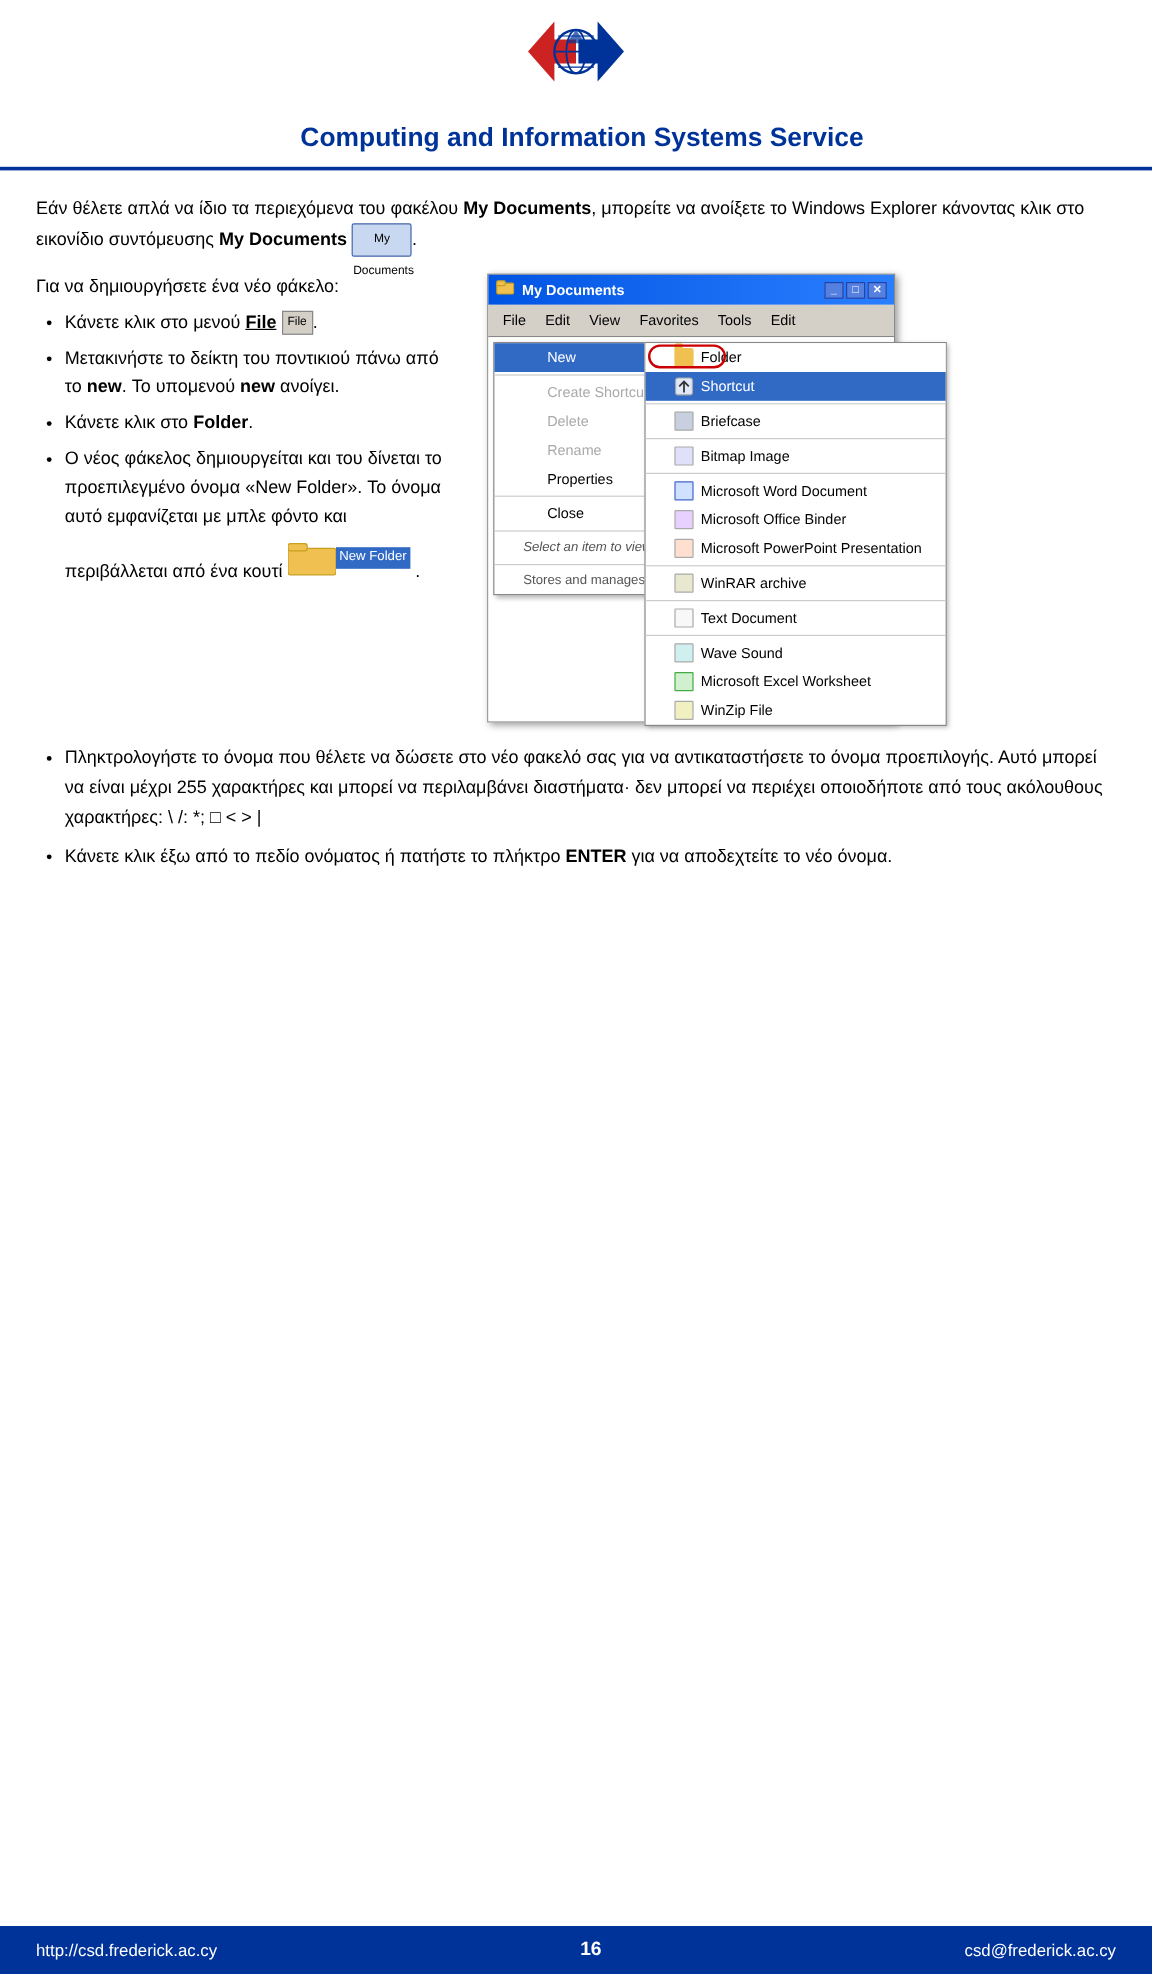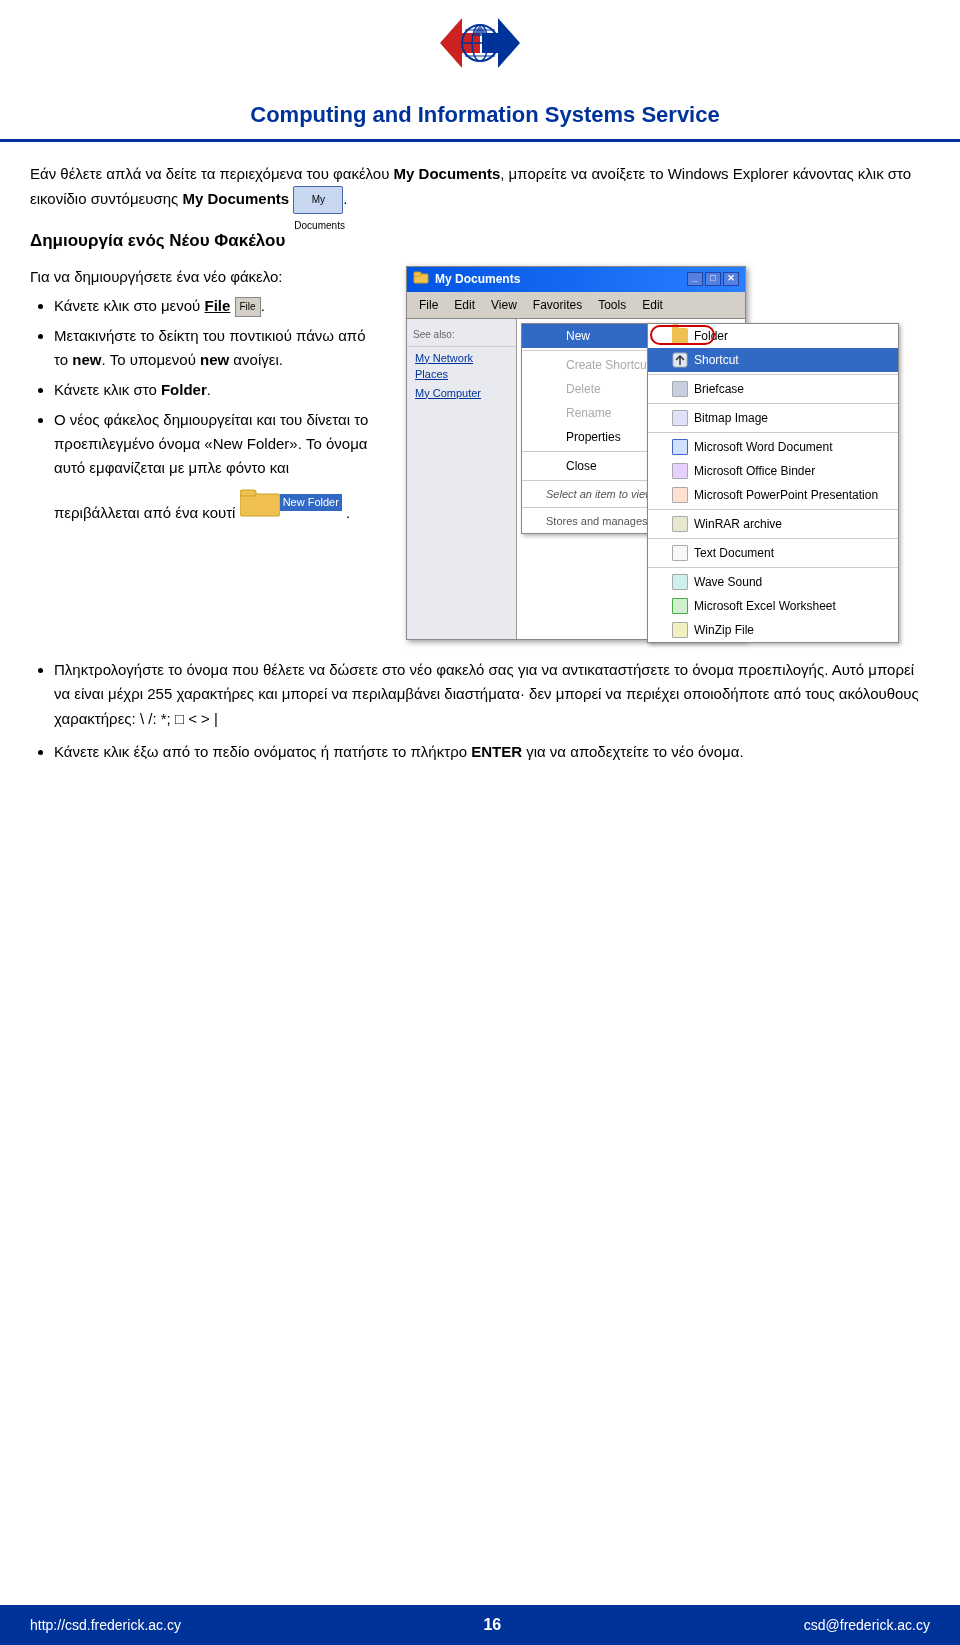--- a/index.html
+++ b/index.html
@@ -392,28 +392,27 @@
 
       <polygon points="40,17 48,28 32,28" fill="#003399" opacity="0.7"></polygon>
     </svg>
   </div>
   <div class="header-title">Computing and Information Systems Service</div>
 </div>
 
 <div class="content">
 
   <p class="intro-text">
-    <span>Εάν θέλετε απλά να δείτε τα περιεχόμενα του φακέλου </span><b>My Documents</b><span>, μπορείτε να ανοίξετε το Windows Explorer κάνοντας κλικ στο εικονίδιο συντόμευσης </span><b>My Documents</b>
+    <span>Εάν θέλετε απλά να ίδιο τα περιεχόμενα του φακέλου </span><b>My Documents</b><span>, μπορείτε να ανοίξετε το Windows Explorer κάνοντας κλικ στο εικονίδιο συντόμευσης </span><b>My Documents</b>
     <span class="my-docs-inline">
       <span class="my-docs-icon">My Documents</span>
     </span><span>.</span>
   </p>
 
 
-  <div class="section-title">Δημιουργία ενός Νέου Φακέλου</div>
 
   <div class="two-col">
 
     <div class="left-col">
       <p style="margin-bottom:6px; font-size:15px;">Για να δημιουργήσετε ένα νέο φάκελο:</p>
       <ul class="bullet-list">
         <li>
           Κάνετε κλικ στο μενού <b>File</b>
           <span class="file-menu-icon">File</span>.
         </li>
@@ -461,25 +460,20 @@
           <span class="win-menubar-item">File</span>
           <span class="win-menubar-item">Edit</span>
           <span class="win-menubar-item">View</span>
           <span class="win-menubar-item">Favorites</span>
           <span class="win-menubar-item">Tools</span>
           <span class="win-menubar-item">Edit</span>
         </div>
 
         <div class="win-body" style="min-height:320px; position: relative;">
 
-          <div class="win-left-panel">
-            <div style="padding:4px 6px; font-size:10px; color:#666; border-bottom:1px solid #ccc; margin-bottom:2px;">See also:</div>
-            <a class="win-left-link">My Network Places</a>
-            <a class="win-left-link">My Computer</a>
-          </div>
 
           <div class="win-right-panel" style="position:relative; min-height:280px;">
 
             <div class="ctx-menu" style="left:4px; top:4px; min-width:130px;">
               <div class="ctx-menu-item highlighted has-arrow">
                 <span class="item-icon"></span>
                 New
               </div>
               <div class="ctx-menu-separator"></div>
               <div class="ctx-menu-item disabled">

